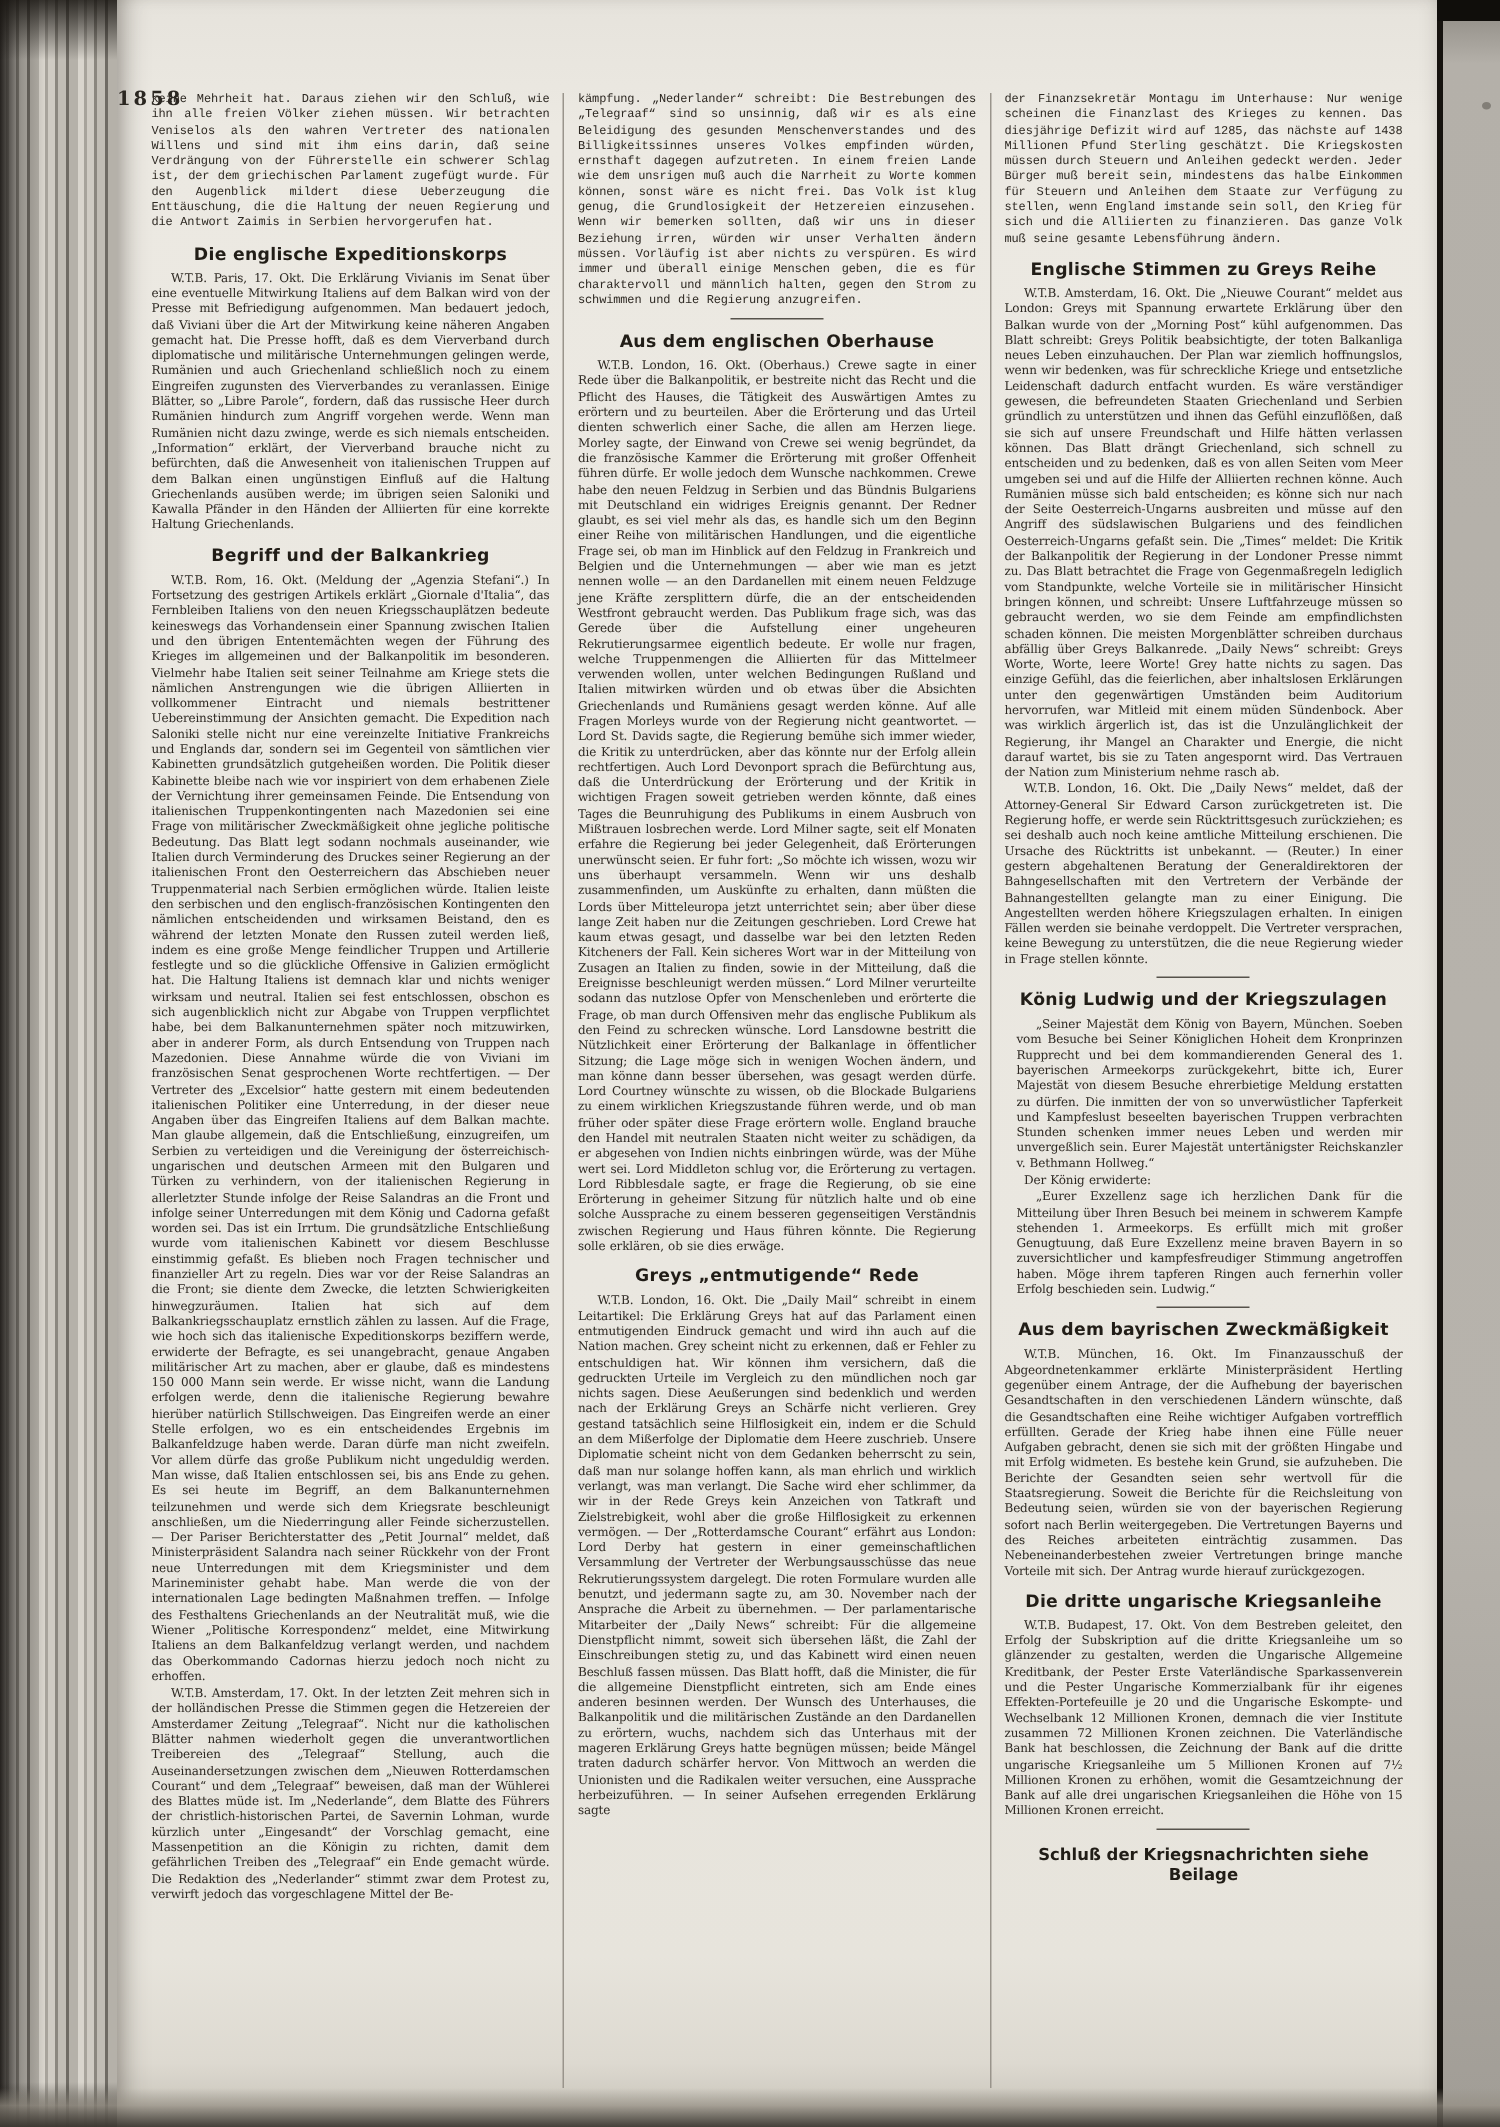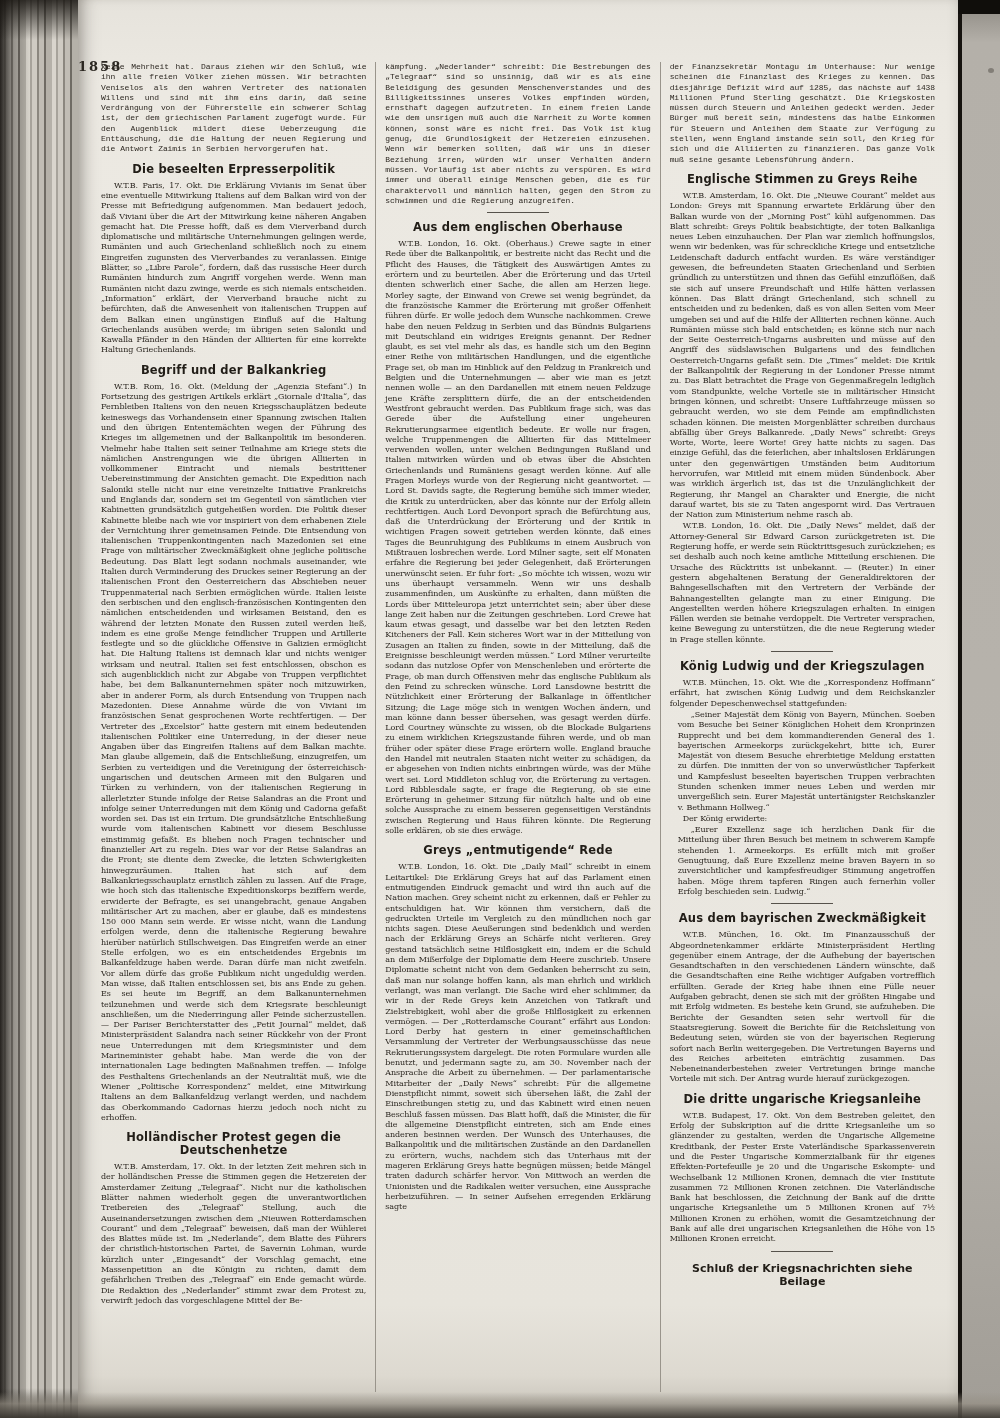--- a/index.html
+++ b/index.html
@@ -83,43 +83,41 @@
 </head>
 <body>
 
 <div class="binding"></div>
 
 <div class="page">
   <div class="page-number">1858</div>
   <div class="columns">
     <div class="col">
         <p class="para noindent">keine Mehrheit hat. Daraus ziehen wir den Schluß, wie ihn alle freien Völker ziehen müssen. Wir betrachten Veniselos als den wahren Vertreter des nationalen Willens und sind mit ihm eins darin, daß seine Verdrängung von der Führerstelle ein schwerer Schlag ist, der dem griechischen Parlament zugefügt wurde. Für den Augenblick mildert diese Ueberzeugung die Enttäuschung, die die Haltung der neuen Regierung und die Antwort Zaimis in Serbien hervorgerufen hat.</p>
-        <h2 class="headline">Die beseelten Erpresserpolitik</h2>
+        <h2 class="headline">Die englische Expeditionskorps</h2>
         <p class="para"><b class="dateline">W.T.B. Paris, 17. Okt. </b>Die Erklärung Vivianis im Senat über eine eventuelle Mitwirkung Italiens auf dem Balkan wird von der Presse mit Befriedigung aufgenommen. Man bedauert jedoch, daß Viviani über die Art der Mitwirkung keine näheren Angaben gemacht hat. Die Presse hofft, daß es dem Vierverband durch diplomatische und militärische Unternehmungen gelingen werde, Rumänien und auch Griechenland schließlich noch zu einem Eingreifen zugunsten des Vierverbandes zu veranlassen. Einige Blätter, so „Libre Parole“, fordern, daß das russische Heer durch Rumänien hindurch zum Angriff vorgehen werde. Wenn man Rumänien nicht dazu zwinge, werde es sich niemals entscheiden. „Information“ erklärt, der Vierverband brauche nicht zu befürchten, daß die Anwesenheit von italienischen Truppen auf dem Balkan einen ungünstigen Einfluß auf die Haltung Griechenlands ausüben werde; im übrigen seien Saloniki und Kawalla Pfänder in den Händen der Alliierten für eine korrekte Haltung Griechenlands.</p>
         <h2 class="headline">Begriff und der Balkankrieg</h2>
         <p class="para"><b class="dateline">W.T.B. Rom, 16. Okt. </b>(Meldung der „Agenzia Stefani“.) In Fortsetzung des gestrigen Artikels erklärt „Giornale d'Italia“, das Fernbleiben Italiens von den neuen Kriegsschauplätzen bedeute keineswegs das Vorhandensein einer Spannung zwischen Italien und den übrigen Ententemächten wegen der Führung des Krieges im allgemeinen und der Balkanpolitik im besonderen. Vielmehr habe Italien seit seiner Teilnahme am Kriege stets die nämlichen Anstrengungen wie die übrigen Alliierten in vollkommener Eintracht und niemals bestrittener Uebereinstimmung der Ansichten gemacht. Die Expedition nach Saloniki stelle nicht nur eine vereinzelte Initiative Frankreichs und Englands dar, sondern sei im Gegenteil von sämtlichen vier Kabinetten grundsätzlich gutgeheißen worden. Die Politik dieser Kabinette bleibe nach wie vor inspiriert von dem erhabenen Ziele der Vernichtung ihrer gemeinsamen Feinde. Die Entsendung von italienischen Truppenkontingenten nach Mazedonien sei eine Frage von militärischer Zweckmäßigkeit ohne jegliche politische Bedeutung. Das Blatt legt sodann nochmals auseinander, wie Italien durch Verminderung des Druckes seiner Regierung an der italienischen Front den Oesterreichern das Abschieben neuer Truppenmaterial nach Serbien ermöglichen würde. Italien leiste den serbischen und den englisch-französischen Kontingenten den nämlichen entscheidenden und wirksamen Beistand, den es während der letzten Monate den Russen zuteil werden ließ, indem es eine große Menge feindlicher Truppen und Artillerie festlegte und so die glückliche Offensive in Galizien ermöglicht hat. Die Haltung Italiens ist demnach klar und nichts weniger wirksam und neutral. Italien sei fest entschlossen, obschon es sich augenblicklich nicht zur Abgabe von Truppen verpflichtet habe, bei dem Balkanunternehmen später noch mitzuwirken, aber in anderer Form, als durch Entsendung von Truppen nach Mazedonien. Diese Annahme würde die von Viviani im französischen Senat gesprochenen Worte rechtfertigen. — Der Vertreter des „Excelsior“ hatte gestern mit einem bedeutenden italienischen Politiker eine Unterredung, in der dieser neue Angaben über das Eingreifen Italiens auf dem Balkan machte. Man glaube allgemein, daß die Entschließung, einzugreifen, um Serbien zu verteidigen und die Vereinigung der österreichisch-ungarischen und deutschen Armeen mit den Bulgaren und Türken zu verhindern, von der italienischen Regierung in allerletzter Stunde infolge der Reise Salandras an die Front und infolge seiner Unterredungen mit dem König und Cadorna gefaßt worden sei. Das ist ein Irrtum. Die grundsätzliche Entschließung wurde vom italienischen Kabinett vor diesem Beschlusse einstimmig gefaßt. Es blieben noch Fragen technischer und finanzieller Art zu regeln. Dies war vor der Reise Salandras an die Front; sie diente dem Zwecke, die letzten Schwierigkeiten hinwegzuräumen. Italien hat sich auf dem Balkankriegsschauplatz ernstlich zählen zu lassen. Auf die Frage, wie hoch sich das italienische Expeditionskorps beziffern werde, erwiderte der Befragte, es sei unangebracht, genaue Angaben militärischer Art zu machen, aber er glaube, daß es mindestens 150 000 Mann sein werde. Er wisse nicht, wann die Landung erfolgen werde, denn die italienische Regierung bewahre hierüber natürlich Stillschweigen. Das Eingreifen werde an einer Stelle erfolgen, wo es ein entscheidendes Ergebnis im Balkanfeldzuge haben werde. Daran dürfe man nicht zweifeln. Vor allem dürfe das große Publikum nicht ungeduldig werden. Man wisse, daß Italien entschlossen sei, bis ans Ende zu gehen. Es sei heute im Begriff, an dem Balkanunternehmen teilzunehmen und werde sich dem Kriegsrate beschleunigt anschließen, um die Niederringung aller Feinde sicherzustellen. — Der Pariser Berichterstatter des „Petit Journal“ meldet, daß Ministerpräsident Salandra nach seiner Rückkehr von der Front neue Unterredungen mit dem Kriegsminister und dem Marineminister gehabt habe. Man werde die von der internationalen Lage bedingten Maßnahmen treffen. — Infolge des Festhaltens Griechenlands an der Neutralität muß, wie die Wiener „Politische Korrespondenz“ meldet, eine Mitwirkung Italiens an dem Balkanfeldzug verlangt werden, und nachdem das Oberkommando Cadornas hierzu jedoch noch nicht zu erhoffen.</p>
-        <h2 class="headline">Holländischer Protest gegen die Deutschenhetze</h2>
         <p class="para"><b class="dateline">W.T.B. Amsterdam, 17. Okt. </b>In der letzten Zeit mehren sich in der holländischen Presse die Stimmen gegen die Hetzereien der Amsterdamer Zeitung „Telegraaf“. Nicht nur die katholischen Blätter nahmen wiederholt gegen die unverantwortlichen Treibereien des „Telegraaf“ Stellung, auch die Auseinandersetzungen zwischen dem „Nieuwen Rotterdamschen Courant“ und dem „Telegraaf“ beweisen, daß man der Wühlerei des Blattes müde ist. Im „Nederlande“, dem Blatte des Führers der christlich-historischen Partei, de Savernin Lohman, wurde kürzlich unter „Eingesandt“ der Vorschlag gemacht, eine Massenpetition an die Königin zu richten, damit dem gefährlichen Treiben des „Telegraaf“ ein Ende gemacht würde. Die Redaktion des „Nederlander“ stimmt zwar dem Protest zu, verwirft jedoch das vorgeschlagene Mittel der Be-</p>
       </div>
     <div class="col">
         <p class="para noindent">kämpfung. „Nederlander“ schreibt: Die Bestrebungen des „Telegraaf“ sind so unsinnig, daß wir es als eine Beleidigung des gesunden Menschenverstandes und des Billigkeitssinnes unseres Volkes empfinden würden, ernsthaft dagegen aufzutreten. In einem freien Lande wie dem unsrigen muß auch die Narrheit zu Worte kommen können, sonst wäre es nicht frei. Das Volk ist klug genug, die Grundlosigkeit der Hetzereien einzusehen. Wenn wir bemerken sollten, daß wir uns in dieser Beziehung irren, würden wir unser Verhalten ändern müssen. Vorläufig ist aber nichts zu verspüren. Es wird immer und überall einige Menschen geben, die es für charaktervoll und männlich halten, gegen den Strom zu schwimmen und die Regierung anzugreifen.</p>
         <div class="rule"></div>
         <h2 class="headline">Aus dem englischen Oberhause</h2>
         <p class="para"><b class="dateline">W.T.B. London, 16. Okt. </b>(Oberhaus.) Crewe sagte in einer Rede über die Balkanpolitik, er bestreite nicht das Recht und die Pflicht des Hauses, die Tätigkeit des Auswärtigen Amtes zu erörtern und zu beurteilen. Aber die Erörterung und das Urteil dienten schwerlich einer Sache, die allen am Herzen liege. Morley sagte, der Einwand von Crewe sei wenig begründet, da die französische Kammer die Erörterung mit großer Offenheit führen dürfe. Er wolle jedoch dem Wunsche nachkommen. Crewe habe den neuen Feldzug in Serbien und das Bündnis Bulgariens mit Deutschland ein widriges Ereignis genannt. Der Redner glaubt, es sei viel mehr als das, es handle sich um den Beginn einer Reihe von militärischen Handlungen, und die eigentliche Frage sei, ob man im Hinblick auf den Feldzug in Frankreich und Belgien und die Unternehmungen — aber wie man es jetzt nennen wolle — an den Dardanellen mit einem neuen Feldzuge jene Kräfte zersplittern dürfe, die an der entscheidenden Westfront gebraucht werden. Das Publikum frage sich, was das Gerede über die Aufstellung einer ungeheuren Rekrutierungsarmee eigentlich bedeute. Er wolle nur fragen, welche Truppenmengen die Alliierten für das Mittelmeer verwenden wollen, unter welchen Bedingungen Rußland und Italien mitwirken würden und ob etwas über die Absichten Griechenlands und Rumäniens gesagt werden könne. Auf alle Fragen Morleys wurde von der Regierung nicht geantwortet. — Lord St. Davids sagte, die Regierung bemühe sich immer wieder, die Kritik zu unterdrücken, aber das könnte nur der Erfolg allein rechtfertigen. Auch Lord Devonport sprach die Befürchtung aus, daß die Unterdrückung der Erörterung und der Kritik in wichtigen Fragen soweit getrieben werden könnte, daß eines Tages die Beunruhigung des Publikums in einem Ausbruch von Mißtrauen losbrechen werde. Lord Milner sagte, seit elf Monaten erfahre die Regierung bei jeder Gelegenheit, daß Erörterungen unerwünscht seien. Er fuhr fort: „So möchte ich wissen, wozu wir uns überhaupt versammeln. Wenn wir uns deshalb zusammenfinden, um Auskünfte zu erhalten, dann müßten die Lords über Mitteleuropa jetzt unterrichtet sein; aber über diese lange Zeit haben nur die Zeitungen geschrieben. Lord Crewe hat kaum etwas gesagt, und dasselbe war bei den letzten Reden Kitcheners der Fall. Kein sicheres Wort war in der Mitteilung von Zusagen an Italien zu finden, sowie in der Mitteilung, daß die Ereignisse beschleunigt werden müssen.“ Lord Milner verurteilte sodann das nutzlose Opfer von Menschenleben und erörterte die Frage, ob man durch Offensiven mehr das englische Publikum als den Feind zu schrecken wünsche. Lord Lansdowne bestritt die Nützlichkeit einer Erörterung der Balkanlage in öffentlicher Sitzung; die Lage möge sich in wenigen Wochen ändern, und man könne dann besser übersehen, was gesagt werden dürfe. Lord Courtney wünschte zu wissen, ob die Blockade Bulgariens zu einem wirklichen Kriegszustande führen werde, und ob man früher oder später diese Frage erörtern wolle. England brauche den Handel mit neutralen Staaten nicht weiter zu schädigen, da er abgesehen von Indien nichts einbringen würde, was der Mühe wert sei. Lord Middleton schlug vor, die Erörterung zu vertagen. Lord Ribblesdale sagte, er frage die Regierung, ob sie eine Erörterung in geheimer Sitzung für nützlich halte und ob eine solche Aussprache zu einem besseren gegenseitigen Verständnis zwischen Regierung und Haus führen könnte. Die Regierung solle erklären, ob sie dies erwäge.</p>
         <h2 class="headline">Greys „entmutigende“ Rede</h2>
         <p class="para"><b class="dateline">W.T.B. London, 16. Okt. </b>Die „Daily Mail“ schreibt in einem Leitartikel: Die Erklärung Greys hat auf das Parlament einen entmutigenden Eindruck gemacht und wird ihn auch auf die Nation machen. Grey scheint nicht zu erkennen, daß er Fehler zu entschuldigen hat. Wir können ihm versichern, daß die gedruckten Urteile im Vergleich zu den mündlichen noch gar nichts sagen. Diese Aeußerungen sind bedenklich und werden nach der Erklärung Greys an Schärfe nicht verlieren. Grey gestand tatsächlich seine Hilflosigkeit ein, indem er die Schuld an dem Mißerfolge der Diplomatie dem Heere zuschrieb. Unsere Diplomatie scheint nicht von dem Gedanken beherrscht zu sein, daß man nur solange hoffen kann, als man ehrlich und wirklich verlangt, was man verlangt. Die Sache wird eher schlimmer, da wir in der Rede Greys kein Anzeichen von Tatkraft und Zielstrebigkeit, wohl aber die große Hilflosigkeit zu erkennen vermögen. — Der „Rotterdamsche Courant“ erfährt aus London: Lord Derby hat gestern in einer gemeinschaftlichen Versammlung der Vertreter der Werbungsausschüsse das neue Rekrutierungssystem dargelegt. Die roten Formulare wurden alle benutzt, und jedermann sagte zu, am 30. November nach der Ansprache die Arbeit zu übernehmen. — Der parlamentarische Mitarbeiter der „Daily News“ schreibt: Für die allgemeine Dienstpflicht nimmt, soweit sich übersehen läßt, die Zahl der Einschreibungen stetig zu, und das Kabinett wird einen neuen Beschluß fassen müssen. Das Blatt hofft, daß die Minister, die für die allgemeine Dienstpflicht eintreten, sich am Ende eines anderen besinnen werden. Der Wunsch des Unterhauses, die Balkanpolitik und die militärischen Zustände an den Dardanellen zu erörtern, wuchs, nachdem sich das Unterhaus mit der mageren Erklärung Greys hatte begnügen müssen; beide Mängel traten dadurch schärfer hervor. Von Mittwoch an werden die Unionisten und die Radikalen weiter versuchen, eine Aussprache herbeizuführen. — In seiner Aufsehen erregenden Erklärung sagte</p>
       </div>
     <div class="col">
         <p class="para noindent">der Finanzsekretär Montagu im Unterhause: Nur wenige scheinen die Finanzlast des Krieges zu kennen. Das diesjährige Defizit wird auf 1285, das nächste auf 1438 Millionen Pfund Sterling geschätzt. Die Kriegskosten müssen durch Steuern und Anleihen gedeckt werden. Jeder Bürger muß bereit sein, mindestens das halbe Einkommen für Steuern und Anleihen dem Staate zur Verfügung zu stellen, wenn England imstande sein soll, den Krieg für sich und die Alliierten zu finanzieren. Das ganze Volk muß seine gesamte Lebensführung ändern.</p>
         <h2 class="headline">Englische Stimmen zu Greys Reihe</h2>
         <p class="para"><b class="dateline">W.T.B. Amsterdam, 16. Okt. </b>Die „Nieuwe Courant“ meldet aus London: Greys mit Spannung erwartete Erklärung über den Balkan wurde von der „Morning Post“ kühl aufgenommen. Das Blatt schreibt: Greys Politik beabsichtigte, der toten Balkanliga neues Leben einzuhauchen. Der Plan war ziemlich hoffnungslos, wenn wir bedenken, was für schreckliche Kriege und entsetzliche Leidenschaft dadurch entfacht wurden. Es wäre verständiger gewesen, die befreundeten Staaten Griechenland und Serbien gründlich zu unterstützen und ihnen das Gefühl einzuflößen, daß sie sich auf unsere Freundschaft und Hilfe hätten verlassen können. Das Blatt drängt Griechenland, sich schnell zu entscheiden und zu bedenken, daß es von allen Seiten vom Meer umgeben sei und auf die Hilfe der Alliierten rechnen könne. Auch Rumänien müsse sich bald entscheiden; es könne sich nur nach der Seite Oesterreich-Ungarns ausbreiten und müsse auf den Angriff des südslawischen Bulgariens und des feindlichen Oesterreich-Ungarns gefaßt sein. Die „Times“ meldet: Die Kritik der Balkanpolitik der Regierung in der Londoner Presse nimmt zu. Das Blatt betrachtet die Frage von Gegenmaßregeln lediglich vom Standpunkte, welche Vorteile sie in militärischer Hinsicht bringen können, und schreibt: Unsere Luftfahrzeuge müssen so gebraucht werden, wo sie dem Feinde am empfindlichsten schaden können. Die meisten Morgenblätter schreiben durchaus abfällig über Greys Balkanrede. „Daily News“ schreibt: Greys Worte, Worte, leere Worte! Grey hatte nichts zu sagen. Das einzige Gefühl, das die feierlichen, aber inhaltslosen Erklärungen unter den gegenwärtigen Umständen beim Auditorium hervorrufen, war Mitleid mit einem müden Sündenbock. Aber was wirklich ärgerlich ist, das ist die Unzulänglichkeit der Regierung, ihr Mangel an Charakter und Energie, die nicht darauf wartet, bis sie zu Taten angespornt wird. Das Vertrauen der Nation zum Ministerium nehme rasch ab.</p>
         <p class="para"><b class="dateline">W.T.B. London, 16. Okt. </b>Die „Daily News“ meldet, daß der Attorney-General Sir Edward Carson zurückgetreten ist. Die Regierung hoffe, er werde sein Rücktrittsgesuch zurückziehen; es sei deshalb auch noch keine amtliche Mitteilung erschienen. Die Ursache des Rücktritts ist unbekannt. — (Reuter.) In einer gestern abgehaltenen Beratung der Generaldirektoren der Bahngesellschaften mit den Vertretern der Verbände der Bahnangestellten gelangte man zu einer Einigung. Die Angestellten werden höhere Kriegszulagen erhalten. In einigen Fällen werden sie beinahe verdoppelt. Die Vertreter versprachen, keine Bewegung zu unterstützen, die die neue Regierung wieder in Frage stellen könnte.</p>
         <div class="rule"></div>
         <h2 class="headline">König Ludwig und der Kriegszulagen</h2>
-        <p class="para"><b class="dateline">W.T.B. München, 15. Okt. </b>Wie die „Korrespondenz Hoffmann“ erfährt, hat zwischen König Ludwig und dem Reichskanzler folgender Depeschenwechsel stattgefunden:</p>
         <p class="para quote">„Seiner Majestät dem König von Bayern, München. Soeben vom Besuche bei Seiner Königlichen Hoheit dem Kronprinzen Rupprecht und bei dem kommandierenden General des 1. bayerischen Armeekorps zurückgekehrt, bitte ich, Eurer Majestät von diesem Besuche ehrerbietige Meldung erstatten zu dürfen. Die inmitten der von so unverwüstlicher Tapferkeit und Kampfeslust beseelten bayerischen Truppen verbrachten Stunden schenken immer neues Leben und werden mir unvergeßlich sein. Eurer Majestät untertänigster Reichskanzler v. Bethmann Hollweg.“</p>
         <p class="para">Der König erwiderte:</p>
         <p class="para quote">„Eurer Exzellenz sage ich herzlichen Dank für die Mitteilung über Ihren Besuch bei meinem in schwerem Kampfe stehenden 1. Armeekorps. Es erfüllt mich mit großer Genugtuung, daß Eure Exzellenz meine braven Bayern in so zuversichtlicher und kampfesfreudiger Stimmung angetroffen haben. Möge ihrem tapferen Ringen auch fernerhin voller Erfolg beschieden sein. Ludwig.“</p>
         <div class="rule"></div>
         <h2 class="headline">Aus dem bayrischen Zweckmäßigkeit</h2>
         <p class="para"><b class="dateline">W.T.B. München, 16. Okt. </b>Im Finanzausschuß der Abgeordnetenkammer erklärte Ministerpräsident Hertling gegenüber einem Antrage, der die Aufhebung der bayerischen Gesandtschaften in den verschiedenen Ländern wünschte, daß die Gesandtschaften eine Reihe wichtiger Aufgaben vortrefflich erfüllten. Gerade der Krieg habe ihnen eine Fülle neuer Aufgaben gebracht, denen sie sich mit der größten Hingabe und mit Erfolg widmeten. Es bestehe kein Grund, sie aufzuheben. Die Berichte der Gesandten seien sehr wertvoll für die Staatsregierung. Soweit die Berichte für die Reichsleitung von Bedeutung seien, würden sie von der bayerischen Regierung sofort nach Berlin weitergegeben. Die Vertretungen Bayerns und des Reiches arbeiteten einträchtig zusammen. Das Nebeneinanderbestehen zweier Vertretungen bringe manche Vorteile mit sich. Der Antrag wurde hierauf zurückgezogen.</p>
         <h2 class="headline">Die dritte ungarische Kriegsanleihe</h2>
         <p class="para"><b class="dateline">W.T.B. Budapest, 17. Okt. </b>Von dem Bestreben geleitet, den Erfolg der Subskription auf die dritte Kriegsanleihe um so glänzender zu gestalten, werden die Ungarische Allgemeine Kreditbank, der Pester Erste Vaterländische Sparkassenverein und die Pester Ungarische Kommerzialbank für ihr eigenes Effekten-Portefeuille je 20 und die Ungarische Eskompte- und Wechselbank 12 Millionen Kronen, demnach die vier Institute zusammen 72 Millionen Kronen zeichnen. Die Vaterländische Bank hat beschlossen, die Zeichnung der Bank auf die dritte ungarische Kriegsanleihe um 5 Millionen Kronen auf 7½ Millionen Kronen zu erhöhen, womit die Gesamtzeichnung der Bank auf alle drei ungarischen Kriegsanleihen die Höhe von 15 Millionen Kronen erreicht.</p>
         <div class="rule"></div>
         <p class="closing">Schluß der Kriegsnachrichten siehe Beilage</p>

